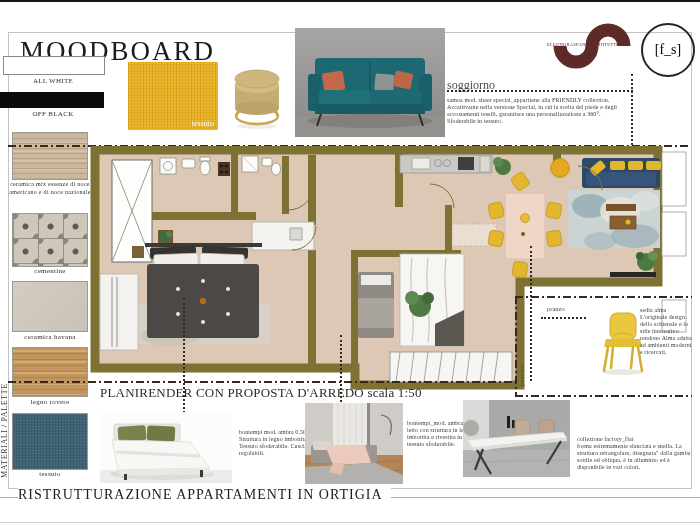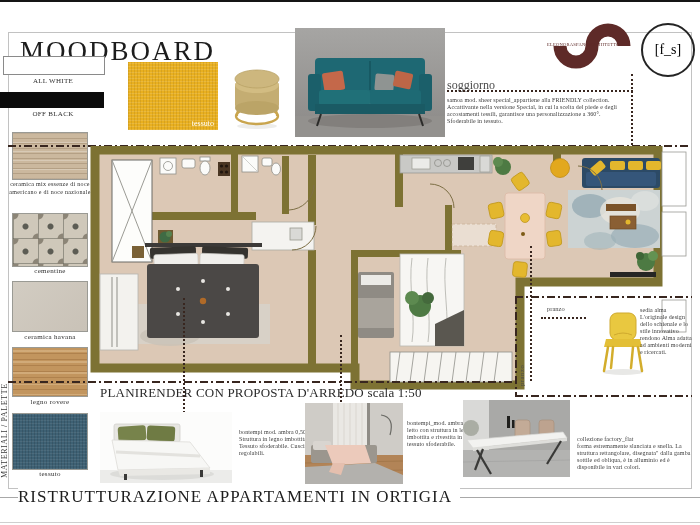--- a/index.html
+++ b/index.html
@@ -10,21 +10,21 @@
   .frame{border:1px solid #c2c2c2;}
   .swlabel{font-size:7px;text-align:center;color:#2e2e2e;letter-spacing:.3px;}
   .swlabel.small{font-size:6px;line-height:1.25;}
   .note{font-size:6px;line-height:1.16;color:#3c3c3c;white-space:pre-line;letter-spacing:.1px;}
   .vlabel{writing-mode:vertical-rl;transform:rotate(180deg);font-size:6.5px;color:#4a4a4a;letter-spacing:.6px;}
   .dotted-v{width:0;border-left:2px dotted #38261f;}
   .dotted-h{height:0;border-top:2px dotted #38261f;}
   .dashdot-h{height:2px;background:repeating-linear-gradient(90deg,#38261f 0 8px,transparent 8px 11px,#38261f 11px 13px,transparent 13px 16px);}
   .dashdot-v{width:2px;background:repeating-linear-gradient(180deg,#38261f 0 8px,transparent 8px 11px,#38261f 11px 13px,transparent 13px 16px);}
   #page-title{font-size:27px;letter-spacing:2px;color:#1c1c1c;}
-  #footer-title{font-size:17px;letter-spacing:1px;color:#1c1c1c;background:#fff;padding:0 8px 0 0;z-index:3;text-align:center;}
+  #footer-title{font-size:14px;letter-spacing:1px;color:#1c1c1c;background:#fff;padding:0 8px 0 0;z-index:3;text-align:center;}
   #studio-name{font-size:4.6px;color:#5e2a28;letter-spacing:.2px;}
   #fs-badge{width:50px;height:50px;border:2.5px solid #242424;border-radius:50%;
             display:flex;align-items:center;justify-content:center;font-size:14px;color:#000000;}
   
   .sw{border:1px solid #9a9a94;}
   .sw-allwhite{background:#ffffff;border:1px solid #8a8a8a;}
   .sw-offblack{background:#0b0b0b;border:none;}
   .sw-mix{background:#cbb89e;background-image:repeating-linear-gradient(0deg,rgba(137,114,86,.35) 0 1px,transparent 1px 5px),repeating-linear-gradient(0deg,rgba(255,255,255,.25) 0 1px,transparent 1px 9px);}
   .sw-cementine{background:#cfc8ba;background-image:
       radial-gradient(circle at 50% 50%,#5c5c54 2.5px,transparent 3.5px),

